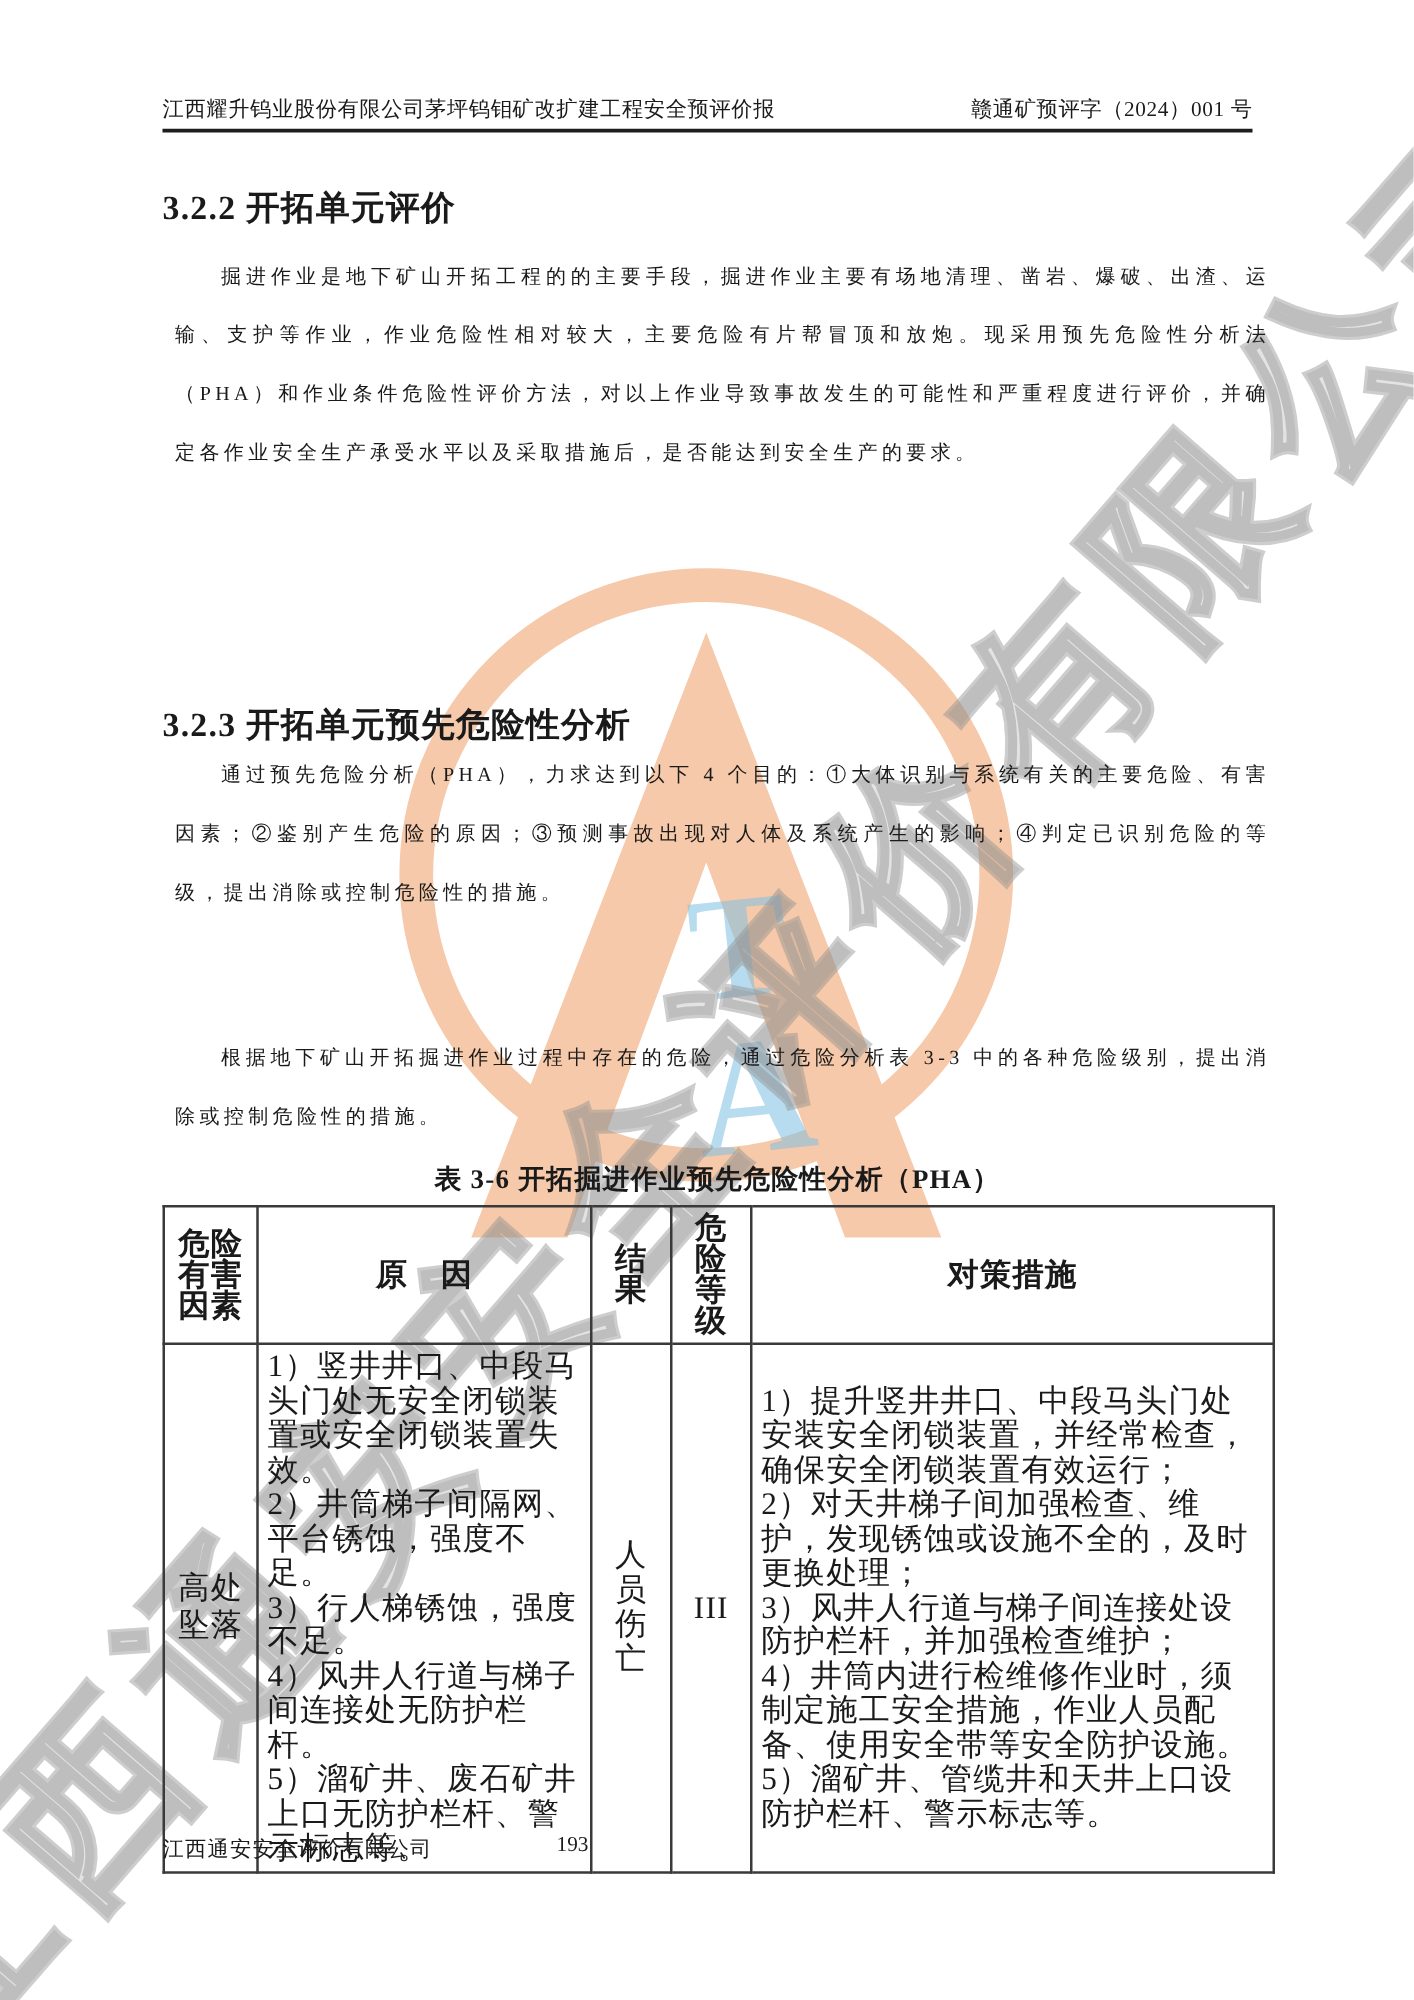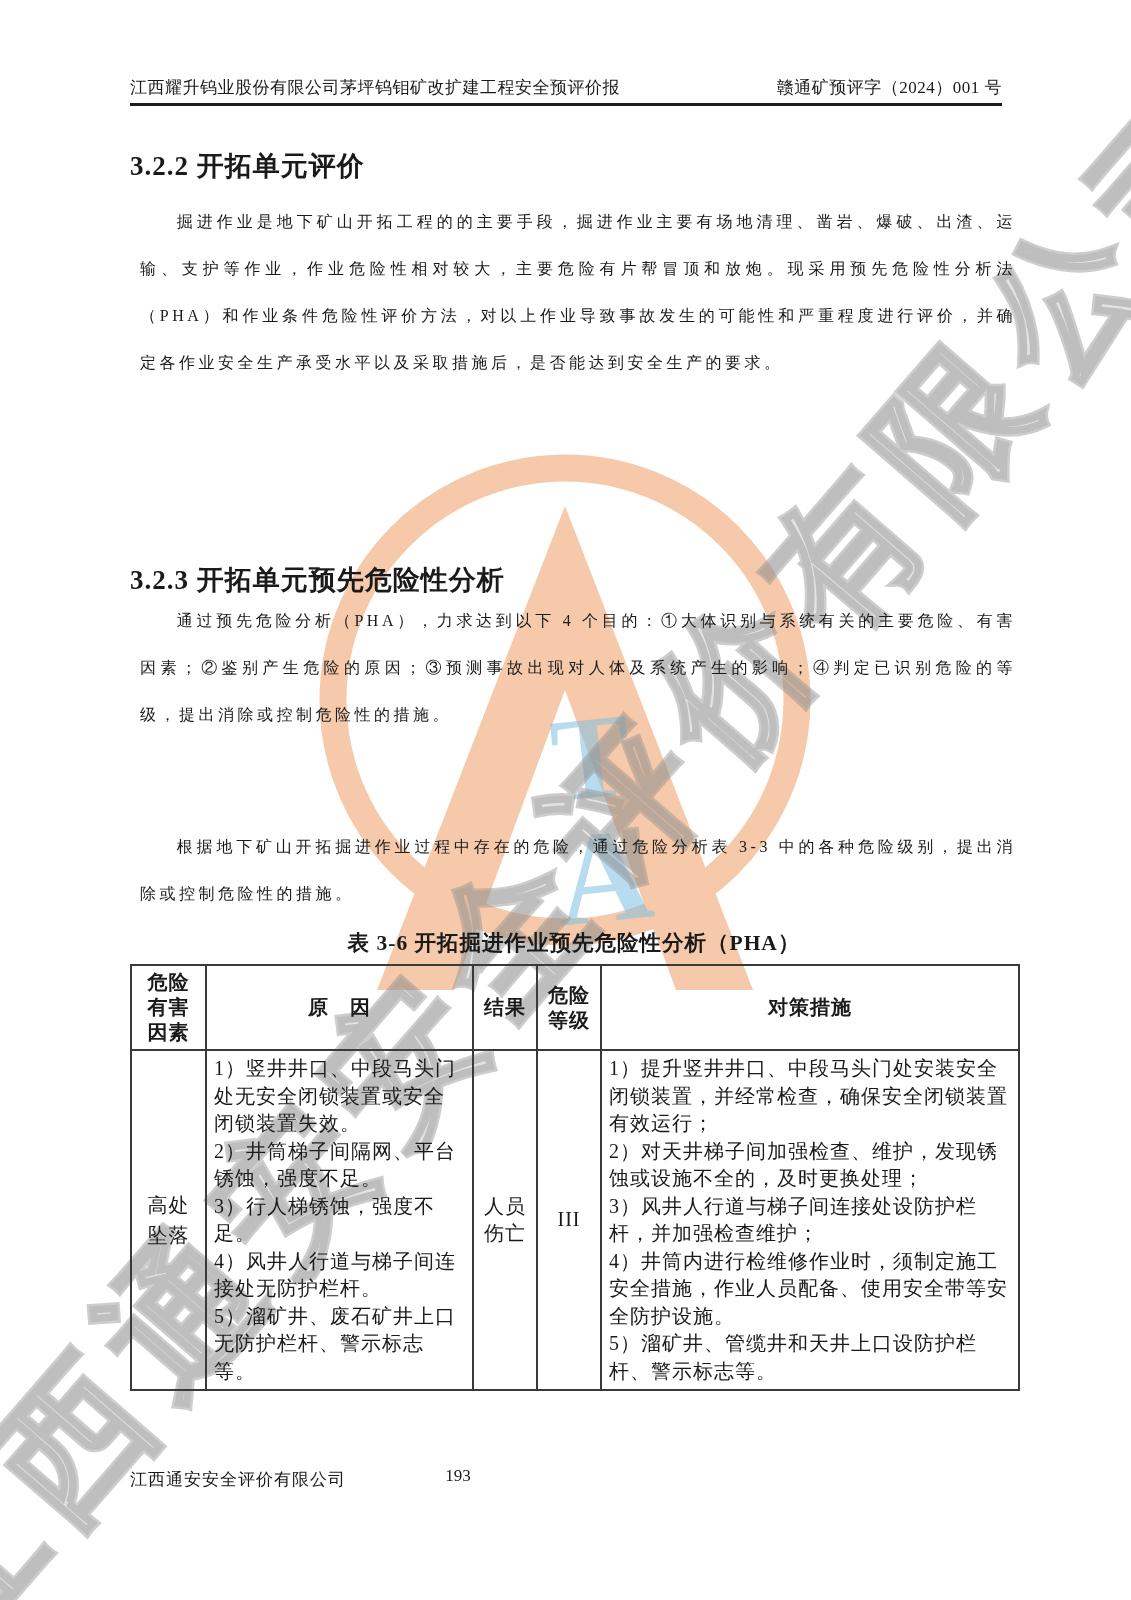--- a/index.html
+++ b/index.html
@@ -29,21 +29,21 @@
   .p2{top:597px;}
   .p3{top:823px;}
   
   .tbl-caption{
     position:absolute;left:130px;top:928px;width:888px;
     text-align:center;font-size:21.5px;font-weight:bold;letter-spacing:1px;
   }
   table.pha{
     position:absolute;left:130px;top:964px;width:888px;
     border-collapse:collapse;table-layout:fixed;
-    font-size:20px;line-height:27.5px;letter-spacing:1px;
+    font-size:25px;line-height:27.5px;letter-spacing:1px;
   }
   table.pha td,table.pha th{
     border:2px solid #3a3a3a;
     padding:4px 7px;
     vertical-align:middle;
     font-weight:normal;
   }
   table.pha th{font-weight:bold;text-align:center;line-height:25px;}
   .col-factor{width:75px;}
   .col-cause{width:267px;}

